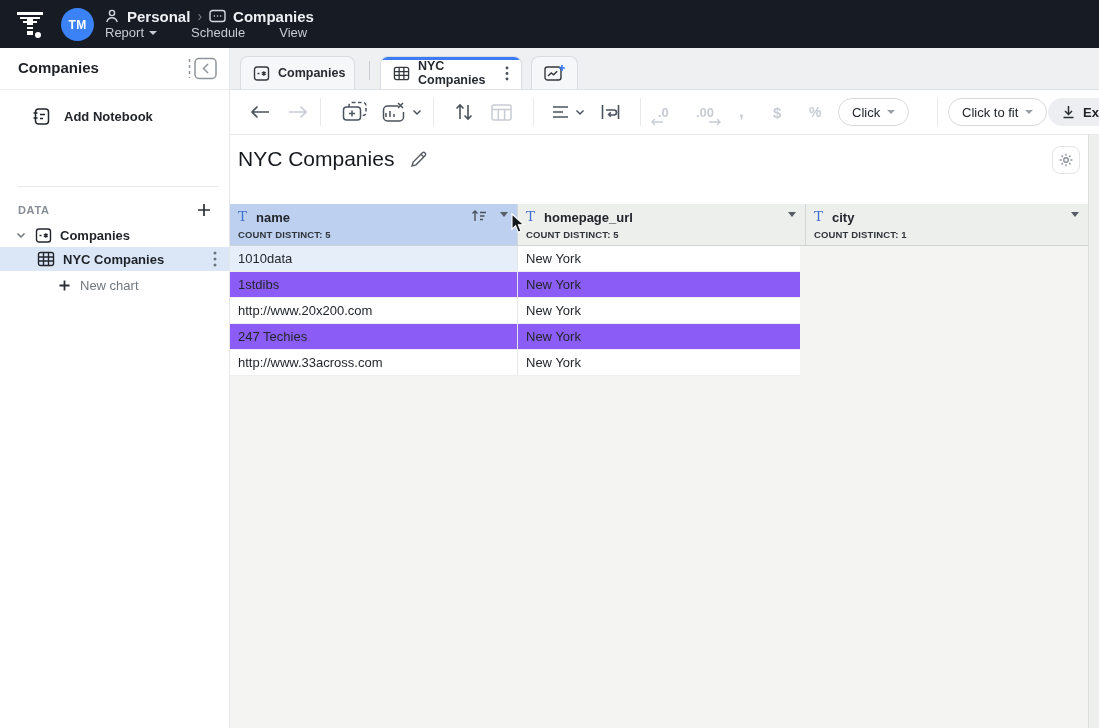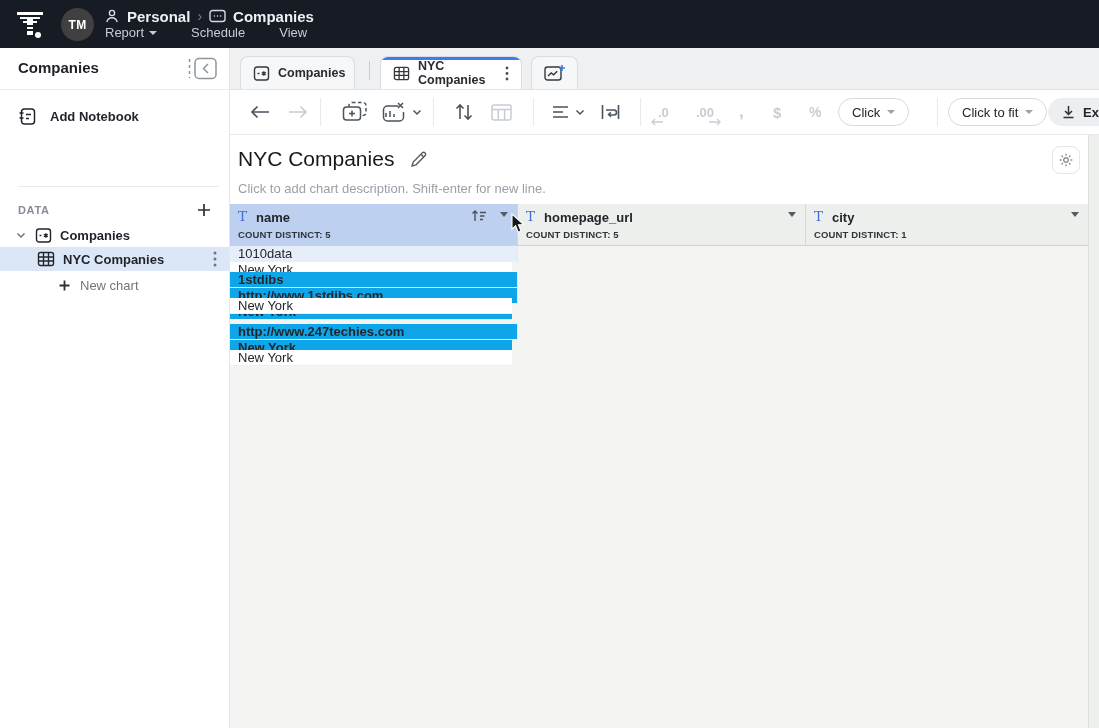--- a/index.html
+++ b/index.html
@@ -4,39 +4,39 @@
 <style>
   * { margin:0; padding:0; box-sizing:border-box; }
   html,body { width:1099px; height:728px; overflow:hidden; }
   body { font-family:"Liberation Sans","DejaVu Sans",sans-serif; background:#fff; position:relative; }
   svg { display:block; }
 
   
   .topbar { position:absolute; left:0; top:0; width:1099px; height:48px; background:#161b24; }
   .logo { position:absolute; left:16px; top:9px; width:30px; height:32px; }
   .avatar { position:absolute; left:61px; top:8px; width:33px; height:33px; border-radius:50%;
-            background:#404040; color:#fff; font-size:12px; font-weight:700;
+            background:#3b82f6; color:#fff; font-size:12px; font-weight:700;
             display:flex; align-items:center; justify-content:center; letter-spacing:.02em; }
   .breadcrumb { position:absolute; left:104px; top:6px; height:20px; display:flex; align-items:center; gap:7px;
                 color:#eef0f3; font-size:15px; font-weight:600; }
   .crumb-sep { color:#7b828c; font-size:14px; font-weight:400; }
   .topmenu { position:absolute; left:105px; top:25px; display:flex; align-items:center; gap:34px;
              color:#c7ccd3; font-size:13px; }
   .topmenu .item { display:flex; align-items:center; gap:5px; cursor:default; }
   .caret-sm { width:0; height:0; border-left:4px solid transparent; border-right:4px solid transparent;
               border-top:4px solid #c7ccd3; display:inline-block; }
 
   
   .sidebar { position:absolute; left:0; top:48px; width:230px; height:680px; background:#fff;
              border-right:1px solid #e5e7ea; }
   .sb-head { position:absolute; left:0; top:0; width:100%; height:42px; border-bottom:1px solid #ededef; }
   .sb-title { position:absolute; left:18px; top:11px; font-size:15px; font-weight:600; color:#1d2127; }
   .collapse-btn { position:absolute; right:11px; top:9px; width:30px; height:23px; display:flex; align-items:center; }
   .add-nb { position:absolute; left:0; top:50px; width:100%; height:36px; display:flex; align-items:center; gap:13px;
-            padding-left:18px; font-size:13px; font-weight:600; color:#22262c; cursor:pointer; }
+            padding-left:32px; font-size:13px; font-weight:600; color:#22262c; cursor:pointer; }
   .sb-divider { position:absolute; left:18px; right:10px; top:138px; border-top:1px solid #e9eaec; }
   .data-row { position:absolute; left:0; top:150px; width:100%; height:26px; }
   .data-label { position:absolute; left:18px; top:6px; font-size:11px; font-weight:700; letter-spacing:.06em; color:#878d95; }
   .data-plus { position:absolute; right:16px; top:3px; width:18px; height:18px; cursor:pointer; }
   .tree-row { position:absolute; left:0; width:100%; height:24px; display:flex; align-items:center;
               font-size:13px; cursor:pointer; }
   .tr-companies { top:175px; }
   .tr-nyc { top:199px; background:#dbe7f7; }
   .tr-newchart { top:225px;text-align:center; }
   .tree-label-b { font-weight:600; color:#1f2329; }
@@ -88,26 +88,26 @@
   .hdr-name { width:288px; background:#bdd0ef; }
   .hdr-url  { width:288px; background:#edefec; }
   .hdr-city { width:282px; background:#edefec; }
   .hdr-top { display:flex; align-items:center; gap:9px; height:20px; }
   .t-icon { font-family:"DejaVu Serif","Liberation Serif",serif; font-size:13.5px; color:#3f6fd1; line-height:1; }
   .hdr-label { font-size:13px; font-weight:600; color:#22262c; }
   .hdr-stat { font-size:9.5px; font-weight:700; color:#2f343a; letter-spacing:.015em; margin-top:2px; }
   .hdr-caret { position:absolute; right:9px; top:8px; width:0; height:0;
                border-left:4.5px solid transparent; border-right:4.5px solid transparent; border-top:5px solid #555c64; }
   .hdr-sort { position:absolute; right:30px; top:5px; }
-  .body-row { display:flex; height:26px;flex-direction:column; }
+  .body-row { display:flex; height:26px; }
   .cell { font-size:13px; color:#23272c; padding:0 8px; display:flex; align-items:center;
           border-right:1px solid #e5e7e9; border-bottom:1px solid #edefef; background:#fff; }
   .cell:last-child { border-right:none; }
   .c-name { width:288px; } .c-url { width:288px; } .c-city { width:282px; }
-  .row-even .cell { background:#0ea5e9;font-weight:bold; }
+  .row-even .cell { background:#8b5cf6; }
   .sel-cell { background:#e6eefa !important; }
 
   .cursor { position:absolute; left:511px; top:213px; z-index:50; pointer-events:none; }
 </style>
 </head>
 <body>
 
 <header class="topbar">
   <div class="logo">
     <svg width="30" height="32" viewBox="0 0 30 32">
@@ -375,21 +375,20 @@
 
   <div class="chart-title-row">
     <span class="chart-title">NYC Companies</span>
     <span class="pencil-btn">
       <svg width="17" height="17" viewBox="0 0 17 17" fill="none" stroke="#565c63" stroke-width="1.4">
         <path d="M2 15 l1.2-4 L12.4 1.8 a2 2 0 0 1 2.8 2.8 L6 13.8 Z"></path>
         <path d="M11 3.2 l2.8 2.8"></path>
       </svg>
     </span>
   </div>
-  <div class="chart-desc">Click to add chart description. Shift-enter for new line.</div>
   <div class="gear-btn">
     <svg width="16" height="16" viewBox="0 0 24 24" fill="none" stroke="#8b9199" stroke-width="2">
       <circle cx="12" cy="12" r="3.4"></circle>
       <path d="M12 2.5 v3 M12 18.5 v3 M2.5 12 h3 M18.5 12 h3 M5.3 5.3 l2.1 2.1 M16.6 16.6 l2.1 2.1 M18.7 5.3 l-2.1 2.1 M7.4 16.6 l-2.1 2.1"></path>
     </svg>
   </div>
 
   <div class="grid">
     <div class="hdr-row">
       <div class="hdr-cell hdr-name">
@@ -423,31 +422,32 @@
         <span class="hdr-caret"></span>
       </div>
     </div>
 
     <div class="body-row row-odd">
       <div class="cell c-name sel-cell">1010data</div>
       <div class="cell c-city">New York</div>
     </div>
     <div class="body-row row-even">
       <div class="cell c-name">1stdibs</div>
-      <div class="cell c-url">http://www.1stdibs.com</div>
       <div class="cell c-city">New York</div>
     </div>
     <div class="body-row row-odd">
+      <div class="cell c-url">http://www.20x200.com</div>
       <div class="cell c-city">New York</div>
     </div>
     <div class="body-row row-even">
-      <div class="cell c-url">http://www.247techies.com</div>
+      <div class="cell c-name">247 Techies</div>
       <div class="cell c-city">New York</div>
     </div>
     <div class="body-row row-odd">
+      <div class="cell c-url">http://www.33across.com</div>
       <div class="cell c-city">New York</div>
     </div>
   </div>
 </div>
 
 <div class="cursor">
   <svg width="15" height="21" viewBox="0 0 15 21">
     <path d="M1 1 L1 16.2 L4.6 12.8 L7.2 19.2 L10 18 L7.4 11.8 L12.6 11.6 Z" fill="#15181c" stroke="#fff" stroke-width="1.1"></path>
   </svg>
 </div>

